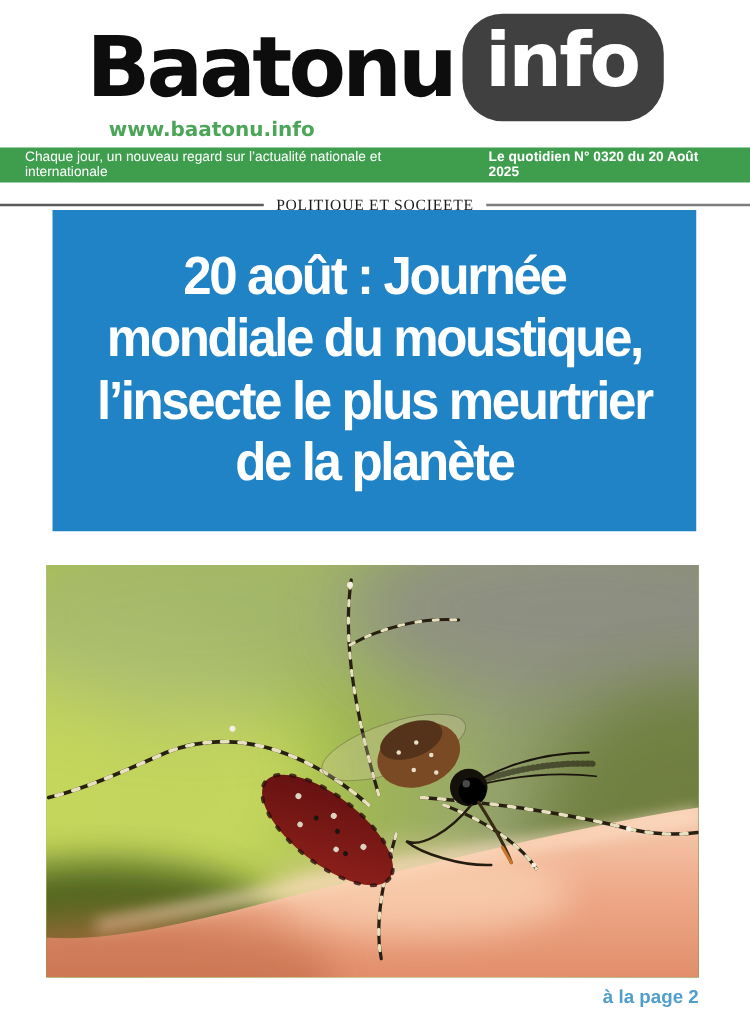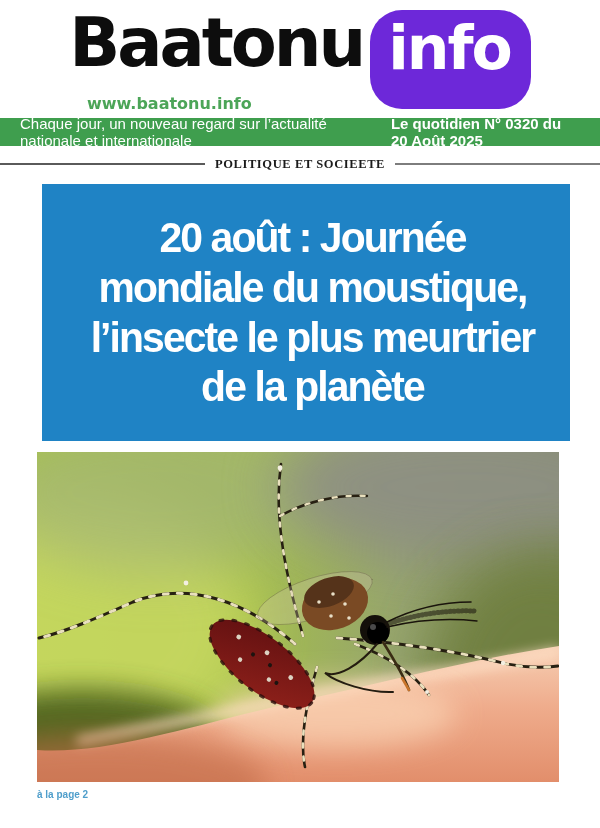--- a/index.html
+++ b/index.html
@@ -4,81 +4,81 @@
 <style>
   html,body{margin:0;padding:0;}
   body{
     width:600px;height:828px;position:relative;background:#ffffff;
     font-family:"Liberation Sans",sans-serif;overflow:hidden;
   }
 
   
   .logo-row{
     position:absolute;top:10px;left:0;right:0;height:88px;
-    display:flex;justify-content:center;align-items:flex-start;gap:7px;
+    display:flex;justify-content:center;align-items:center;gap:7px;
   }
   .logo-text{
     font-family:"DejaVu Sans",sans-serif;font-weight:bold;
     font-size:67px;letter-spacing:-3px;color:#0d0d0d;line-height:1;
   }
   .logo-badge{
-    background:#6d28d9;color:#ffffff;border-radius:32px;
+    background:#404040;color:#ffffff;border-radius:32px;
     font-family:"DejaVu Sans",sans-serif;font-weight:bold;
     font-size:60px;line-height:1;letter-spacing:-2px;
-    padding:8px 20px 31px 18px;
+    padding:8px 20px 18px 18px;
   }
   .logo-url{
     position:absolute;top:94px;left:66px;
     font-family:"DejaVu Sans",sans-serif;font-weight:600;
     font-size:16px;color:#4ca558;text-decoration:none;margin-left:21px;
   }
 
   
   .topbar{
     position:absolute;top:118px;left:0;right:0;height:28px;
     background:#3f9e4e;color:#ffffff;
     display:flex;justify-content:space-between;align-items:center;
-    padding:0 20px;box-sizing:border-box;font-size:15px;
+    padding:0 20px;box-sizing:border-box;font-size:11px;
   }
   .topbar-edition{font-weight:bold;margin-left:28px;}
 
   
   .section{
     position:absolute;top:154px;left:0;right:0;height:20px;
     display:flex;align-items:center;gap:10px;
   }
   .rule{flex:1;height:2px;background:#7d7d7d;}
   .rule-left{background:#5a5a5a;}
   .section-title{
-    font-family:"Liberation Serif",serif;font-weight:bold;
+    font-family:"Liberation Serif",serif;font-weight:normal;
     font-size:12.5px;letter-spacing:.6px;color:#1b1b1b;white-space:nowrap;
   }
 
   
   .headline-box{
-    position:absolute;top:184px;left:42px;width:515px;height:257px;
-    background:#1f83c5;display:flex;align-items:center;justify-content:center;padding-left:13px;
+    position:absolute;top:168px;left:42px;width:515px;height:257px;
+    background:#1f83c5;display:flex;align-items:center;justify-content:center;
   }
   .headline{
     color:#ffffff;text-align:center;font-weight:bold;
     font-size:43px;line-height:1.16;letter-spacing:-2px;
     transform:scaleX(.95);transform-origin:center;
   }
 
   
   .photo{
     position:absolute;top:452px;left:37px;width:522px;height:330px;
     overflow:hidden;background:#9db64f;
   }
   .photo svg{display:block;width:100%;height:100%;}
 
   
   .page-ref{
     position:absolute;top:789px;left:37px;width:522px;
-    text-align:left;color:#4f9ecb;font-weight:bold;font-size:10px;
+    text-align:right;color:#4f9ecb;font-weight:bold;font-size:15px;
   }
 </style>
 </head>
 <body>
 
 <div class="logo-row">
   <span class="logo-text">Baatonu</span>
   <span class="logo-badge">info</span>
 </div>
 <a class="logo-url" href="#">www.baatonu.info</a>

